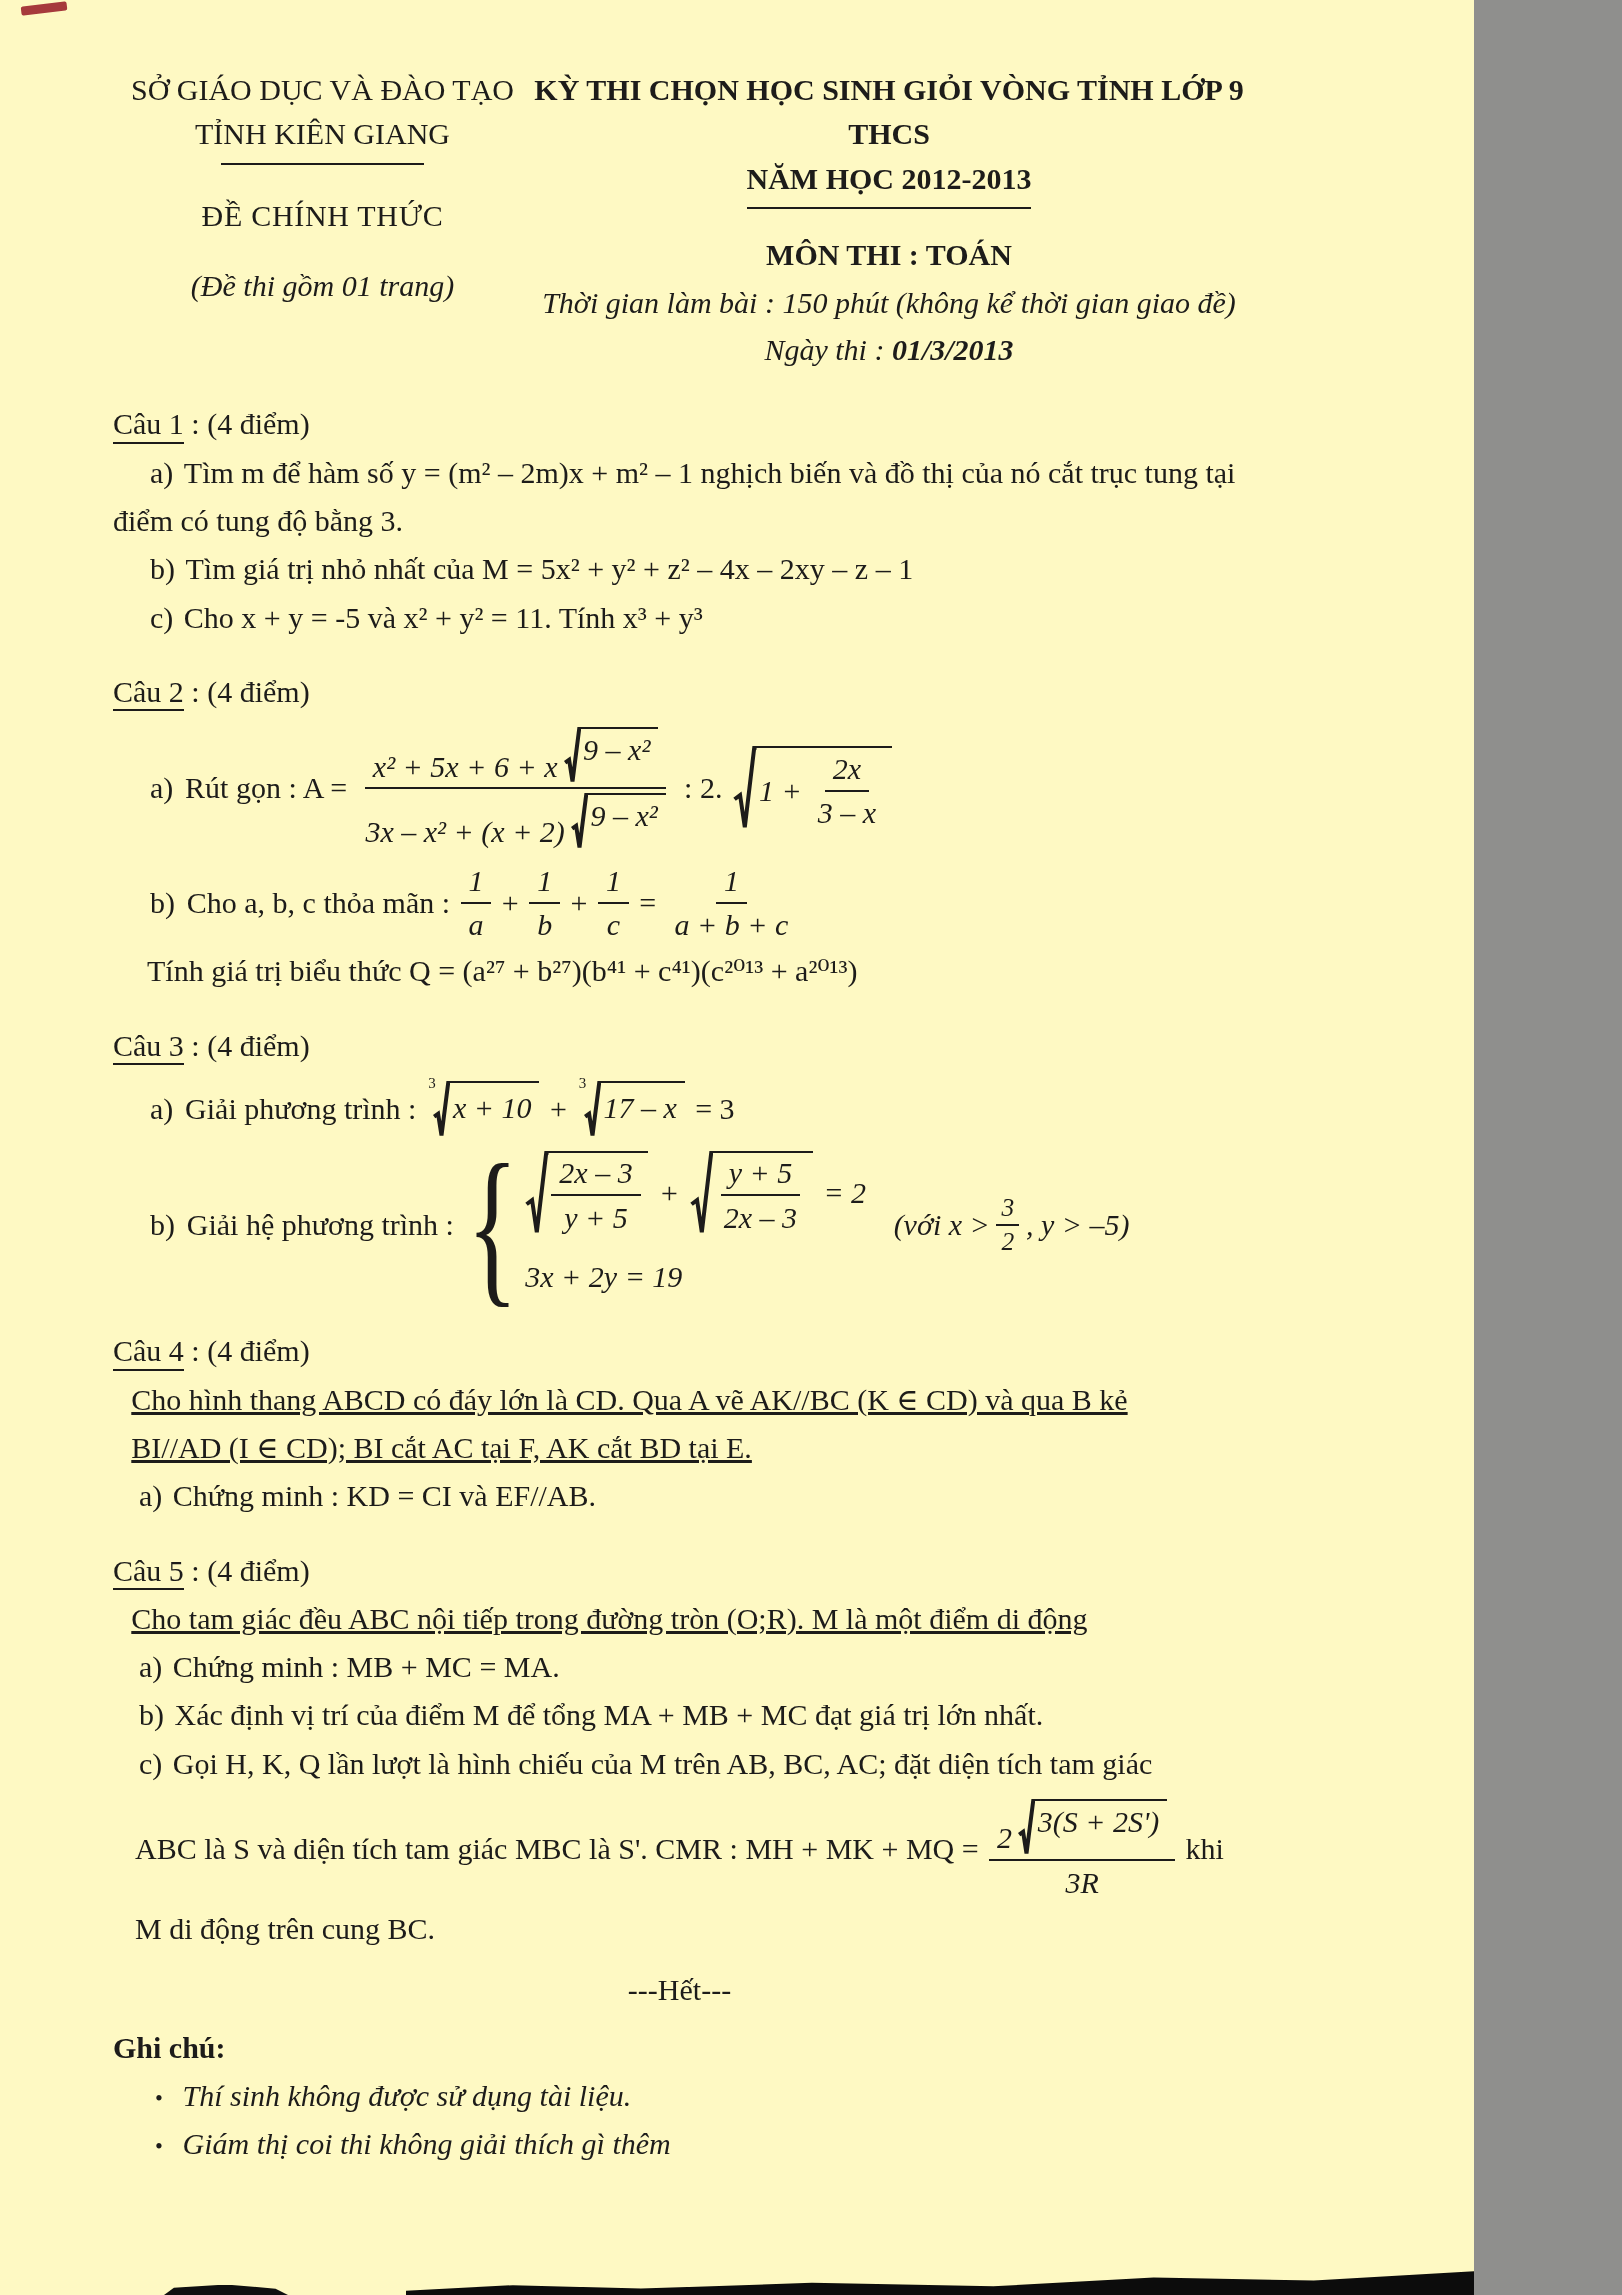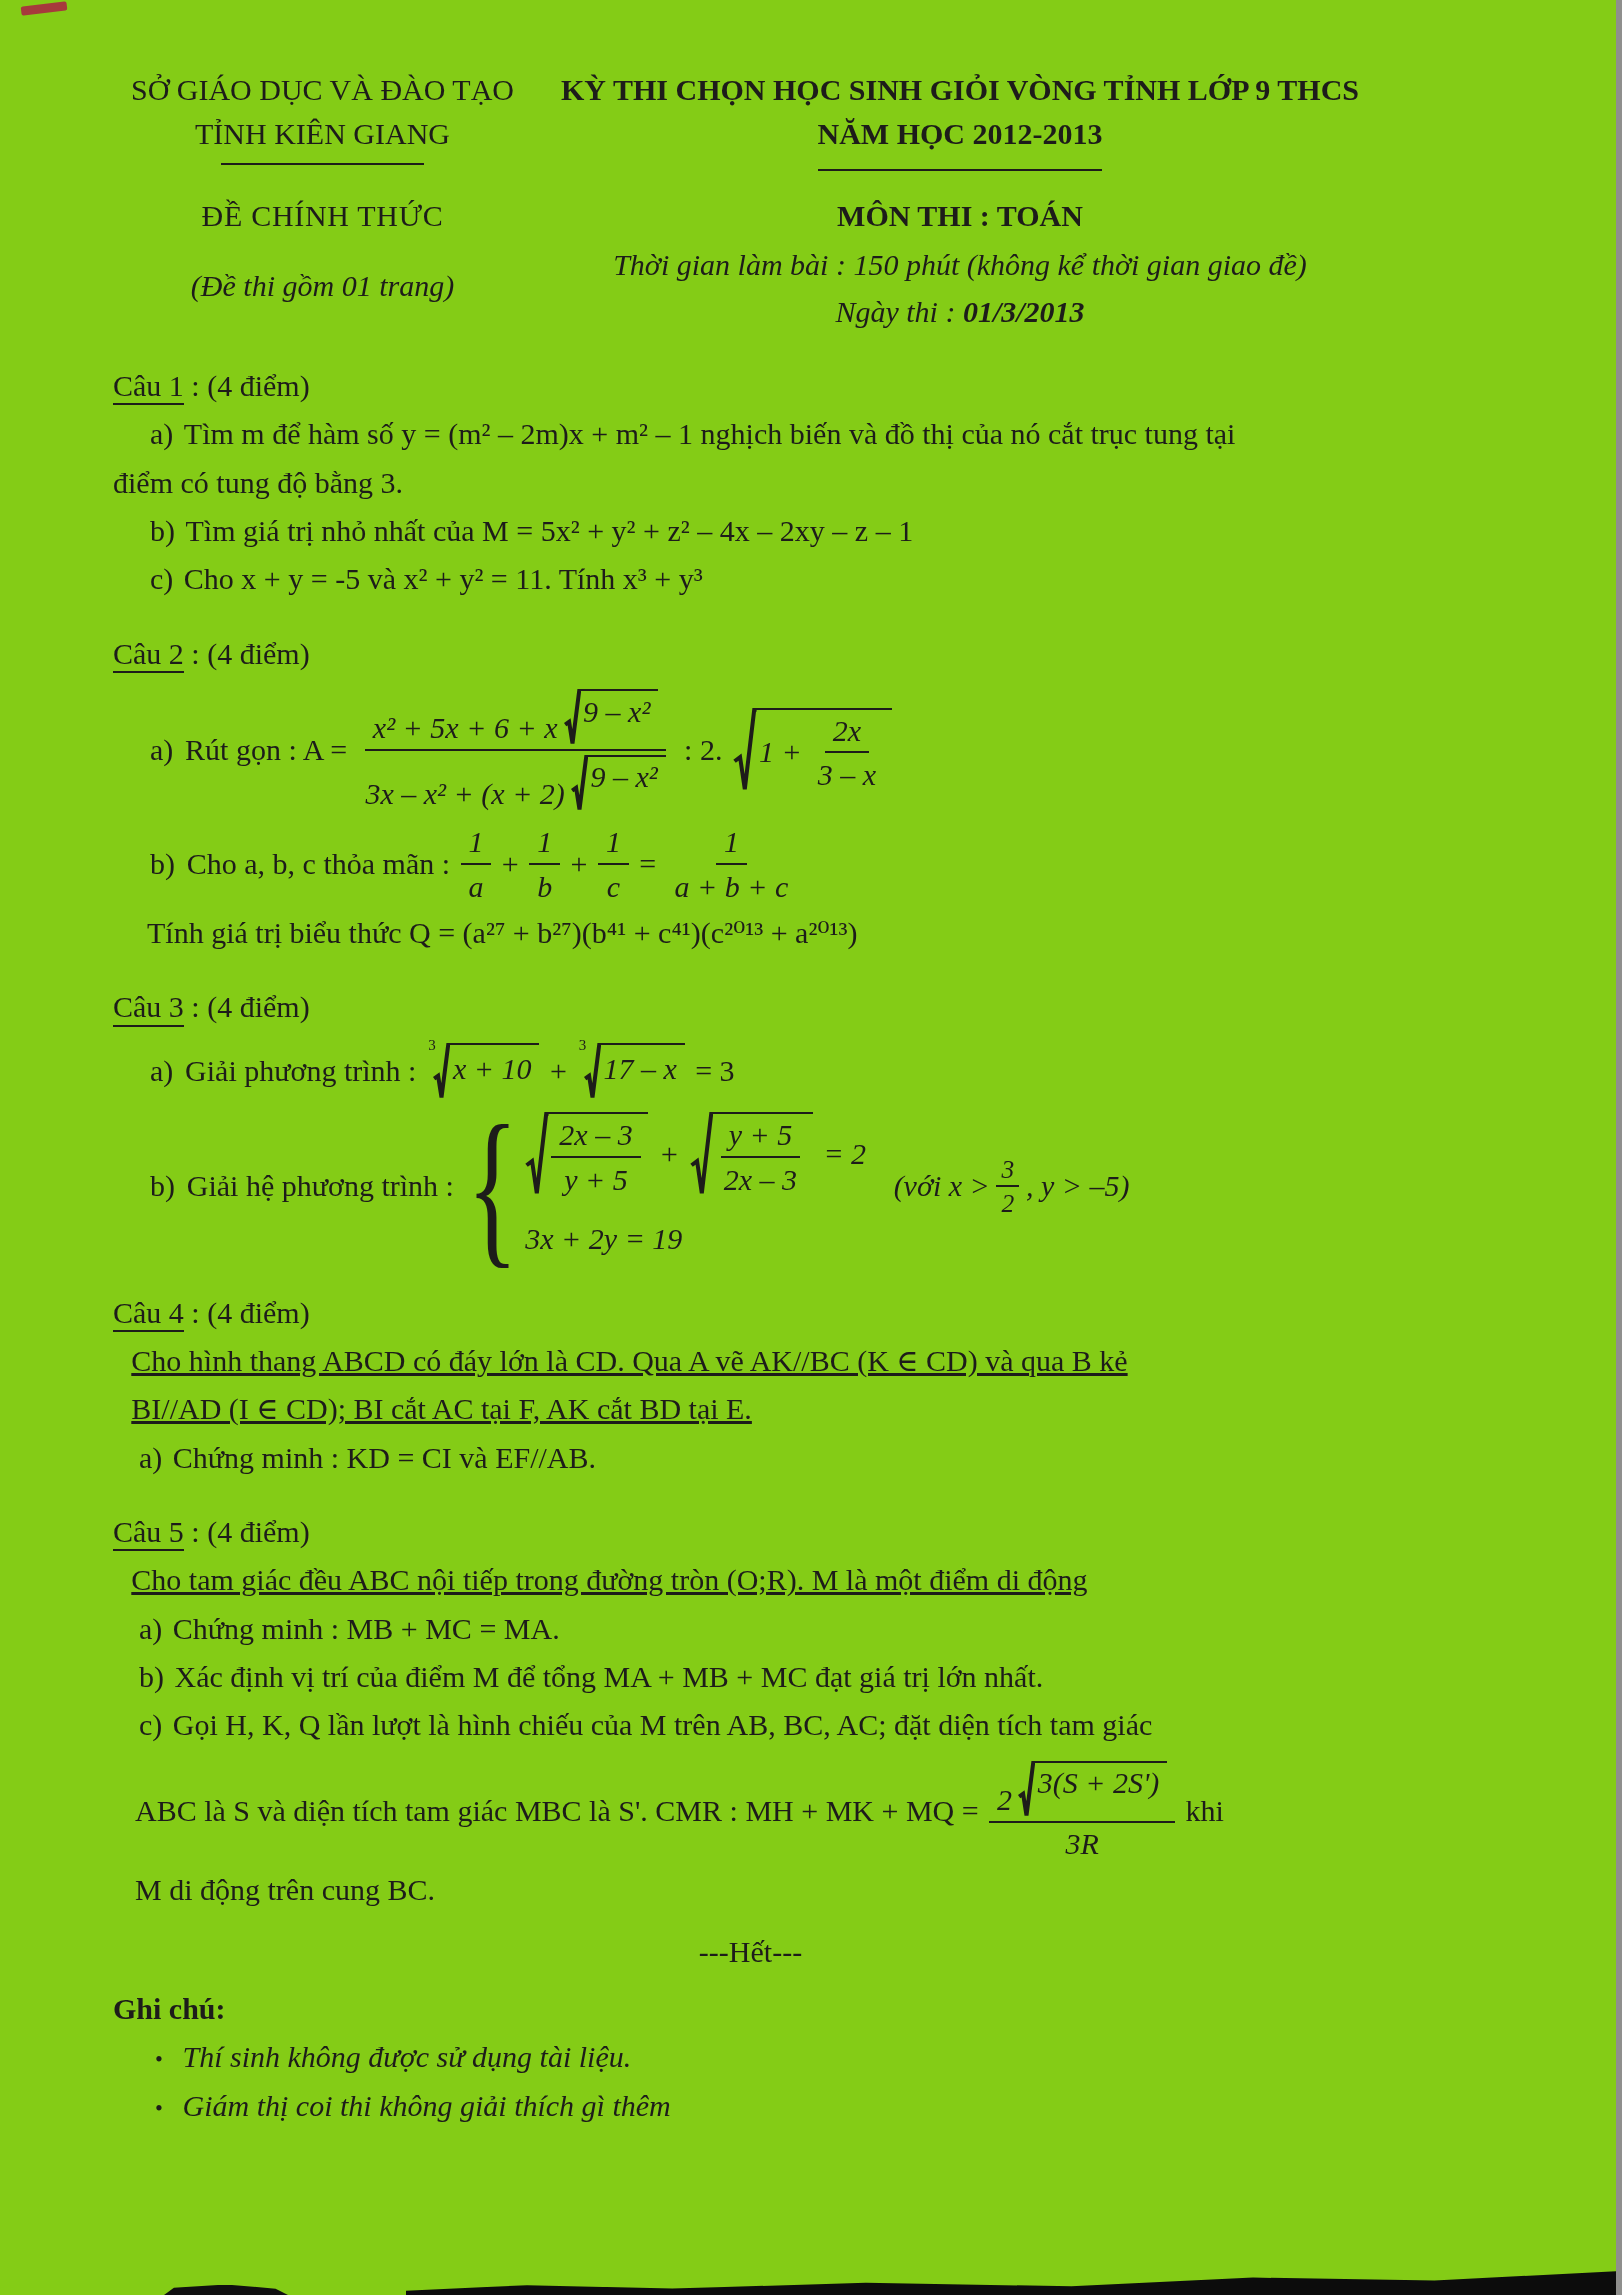--- a/index.html
+++ b/index.html
@@ -1,37 +1,37 @@
 <!DOCTYPE html>
 <html style="font-size:10.5px"><head>
 <meta charset="utf-8">
 <style>
   *{margin:0;padding:0;box-sizing:border-box;}
   html,body{background:#8f8f8d;}
   .page{
-    width:1616px;height:2295px;position:relative;overflow:hidden;
-    background:#84cc16;color:#1d1c1a;
+    width:1474px;height:2295px;position:relative;overflow:hidden;
+    background:#fef9c3;color:#1d1c1a;
     font-family:"Liberation Serif","DejaVu Serif",serif;
     font-size:30px;line-height:1.48;
     padding:68px 228px 0 113px;
   }
   .b{font-weight:bold;}
   .i{font-style:italic;}
   .bi{font-weight:bold;font-style:italic;}
   .mi{font-style:italic;}
 
   
   .header{display:flex;align-items:flex-start;margin-bottom:22px;}
   .h-left{width:419px;flex-shrink:0;text-align:center;}
   .h-right{flex:1;text-align:center;}
   .h-divider{width:203px;border-bottom:2.6px solid #1d1c1a;margin:6.5px auto 0;}
   .official{font-weight:normal;margin-top:29px;letter-spacing:0.7px;}
   .pages-note{font-style:italic;margin-top:25px;}
   .t1{font-weight:bold;}
-  .t2{display:inline-block;font-weight:bold;border-bottom:2.6px solid #1d1c1a;padding-bottom:12px;}
+  .t2{display:inline-block;font-weight:bold;border-bottom:2.6px solid #1d1c1a;padding-bottom:6px;}
   .subject{font-weight:bold;margin-top:23.6px;}
   .duration{font-style:italic;margin-top:3.9px;}
   .dateline{margin-top:2.6px;}
 
   
   .qblock{margin-top:30px;}
   .qhead{margin-bottom:3.9px;}
   .qlabel{border-bottom:2.6px solid #1d1c1a;padding-bottom:1.3px;}
   .qitem{margin-top:3.9px;}
   .row-a{padding-left:37px;}

